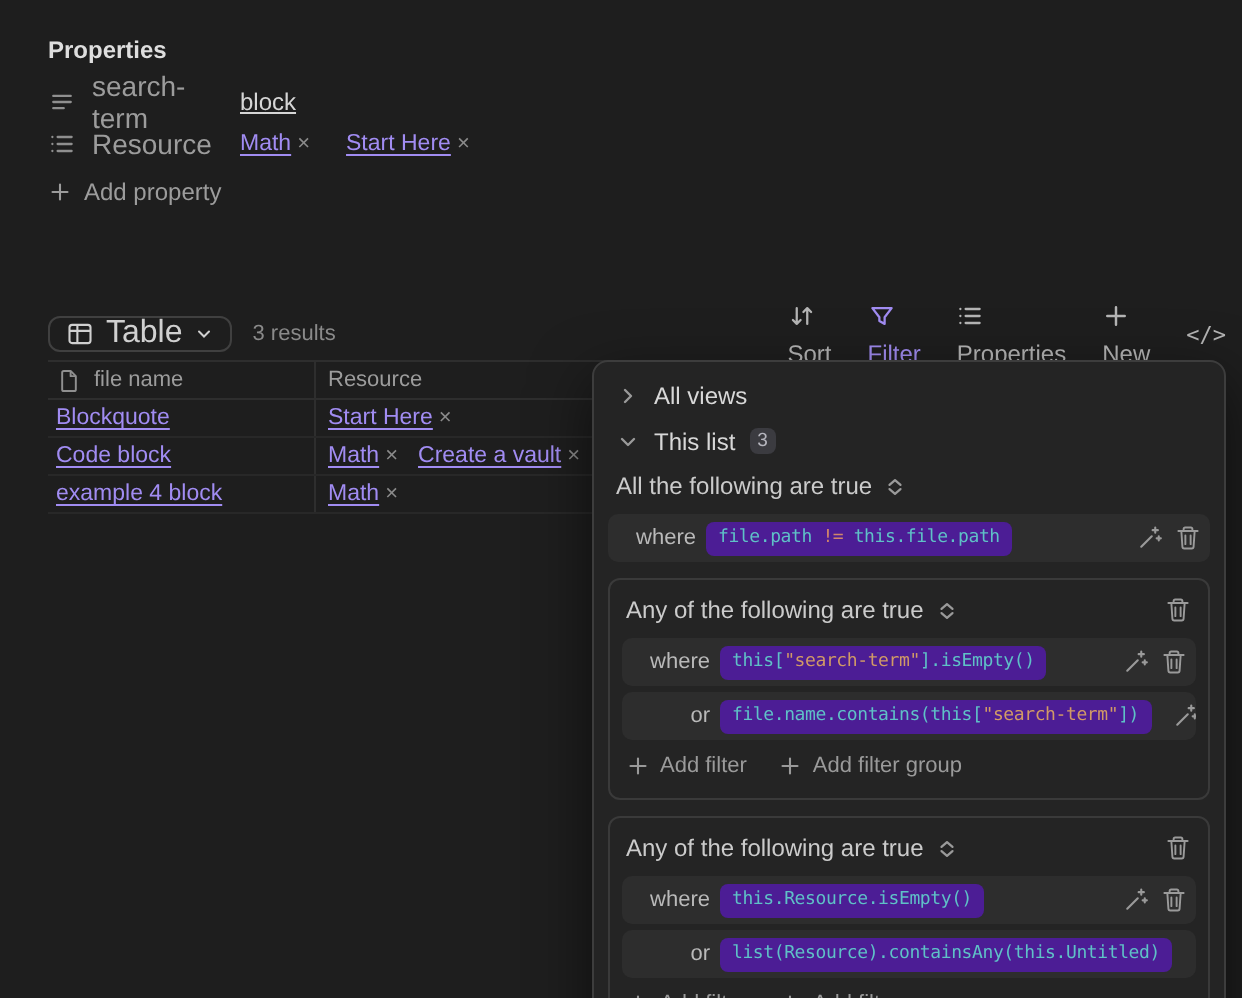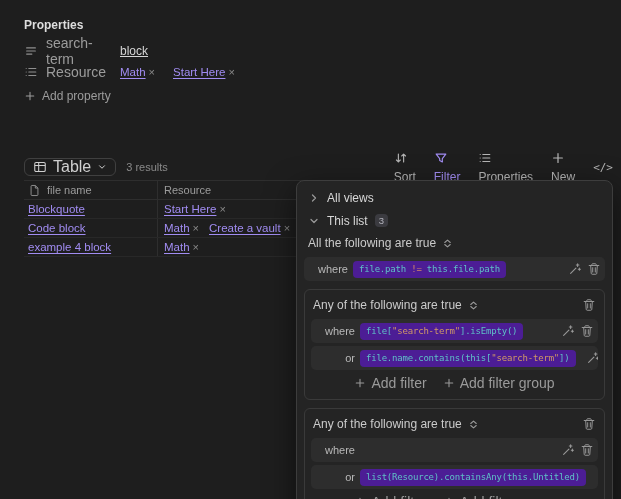--- a/index.html
+++ b/index.html
@@ -51,21 +51,21 @@
   .updown { width:11px; height:11px; display:flex; color:#9a9a9a; flex:none; }
   .filter-row { display:flex; align-items:center; background:#2d2d2d; border-radius:5px; height:24px; padding:0 4px; margin:3px 0; gap:5px; overflow:hidden; }
   .row-prefix { width:40px; text-align:right; color:#b9b9b9; font-size:11px; flex:none; }
   .code-chip { background:#4c1d95; border-radius:4px; padding:4px 6px; font-family:"DejaVu Sans Mono", monospace; font-size:9px; letter-spacing:-0.2px; white-space:pre; color:#5fc1c7; line-height:1; cursor:text; flex:none; }
   .tok-str { color:#d19a66; }
   .tok-op { color:#d1866a; }
   .row-spacer { flex:1; }
   .icon-btn { width:14px; height:14px; color:#9a9a9a; flex:none; display:flex; cursor:pointer; background:none; border:none; padding:0; }
   .group { border:1px solid #3a3a3a; border-radius:6px; padding:4px 6px 6px; margin:8px 0; }
   .group-head { height:22px; display:flex; align-items:center; gap:6px; color:#cbcbcb; padding:0 2px; }
-  .add-row { display:flex; align-items:center; gap:16px; height:20px; padding:0 2px; color:#9a9a9a; font-size:14px; margin-top:2px;justify-content:center; }
+  .add-row { display:flex; align-items:center; gap:16px; height:20px; padding:0 2px; color:#9a9a9a; font-size:11px; margin-top:2px; }
   .add-item { display:flex; align-items:center; gap:5px; cursor:pointer; }
   svg { width:100%; height:100%; }
 </style>
 </head>
 <body>
 
 <div class="page">
 
 
   <div class="props-heading">Properties</div>
@@ -275,21 +275,21 @@
         <span class="row-spacer"></span>
         <button class="icon-btn">
           <svg viewBox="0 0 16 16" fill="none" stroke="currentColor" stroke-width="1.1" stroke-linecap="round" stroke-linejoin="round">
               <path d="M2.5 4h11M5.5 4V2.9c0-.5.4-.9.9-.9h3.2c.5 0 .9.4.9.9V4M4.2 4l.6 8.9c0 .6.5 1.1 1.1 1.1h4.2c.6 0 1.1-.5 1.1-1.1L11.8 4M6.5 6.5v5M9.5 6.5v5"></path>
             </svg>
         </button>
       </div>
 
       <div class="filter-row">
         <span class="row-prefix">where</span>
-        <span class="code-chip"><span>file[</span><span class="tok-str">"search-term"</span><span>].isEmpty()</span></span>
+        <span class="code-chip"><span>this[</span><span class="tok-str">"search-term"</span><span>].isEmpty()</span></span>
         <span class="row-spacer"></span>
         <button class="icon-btn">
           <svg viewBox="0 0 16 16" fill="none" stroke="currentColor" stroke-width="1.2" stroke-linecap="round">
               <path d="M3 13l6-6"></path>
               <path d="M11 2v3M9.5 3.5h3M13 7v2.4M11.8 8.2h2.4"></path>
             </svg>
         </button>
         <button class="icon-btn">
           <svg viewBox="0 0 16 16" fill="none" stroke="currentColor" stroke-width="1.1" stroke-linecap="round" stroke-linejoin="round">
               <path d="M2.5 4h11M5.5 4V2.9c0-.5.4-.9.9-.9h3.2c.5 0 .9.4.9.9V4M4.2 4l.6 8.9c0 .6.5 1.1 1.1 1.1h4.2c.6 0 1.1-.5 1.1-1.1L11.8 4M6.5 6.5v5M9.5 6.5v5"></path>
@@ -341,20 +341,21 @@
         <span class="row-spacer"></span>
         <button class="icon-btn">
           <svg viewBox="0 0 16 16" fill="none" stroke="currentColor" stroke-width="1.1" stroke-linecap="round" stroke-linejoin="round">
               <path d="M2.5 4h11M5.5 4V2.9c0-.5.4-.9.9-.9h3.2c.5 0 .9.4.9.9V4M4.2 4l.6 8.9c0 .6.5 1.1 1.1 1.1h4.2c.6 0 1.1-.5 1.1-1.1L11.8 4M6.5 6.5v5M9.5 6.5v5"></path>
             </svg>
         </button>
       </div>
 
       <div class="filter-row">
         <span class="row-prefix">where</span>
+        <span class="code-chip"><span>this.Resource.isEmpty()</span></span>
         <span class="row-spacer"></span>
         <button class="icon-btn">
           <svg viewBox="0 0 16 16" fill="none" stroke="currentColor" stroke-width="1.2" stroke-linecap="round">
               <path d="M3 13l6-6"></path>
               <path d="M11 2v3M9.5 3.5h3M13 7v2.4M11.8 8.2h2.4"></path>
             </svg>
         </button>
         <button class="icon-btn">
           <svg viewBox="0 0 16 16" fill="none" stroke="currentColor" stroke-width="1.1" stroke-linecap="round" stroke-linejoin="round">
               <path d="M2.5 4h11M5.5 4V2.9c0-.5.4-.9.9-.9h3.2c.5 0 .9.4.9.9V4M4.2 4l.6 8.9c0 .6.5 1.1 1.1 1.1h4.2c.6 0 1.1-.5 1.1-1.1L11.8 4M6.5 6.5v5M9.5 6.5v5"></path>

